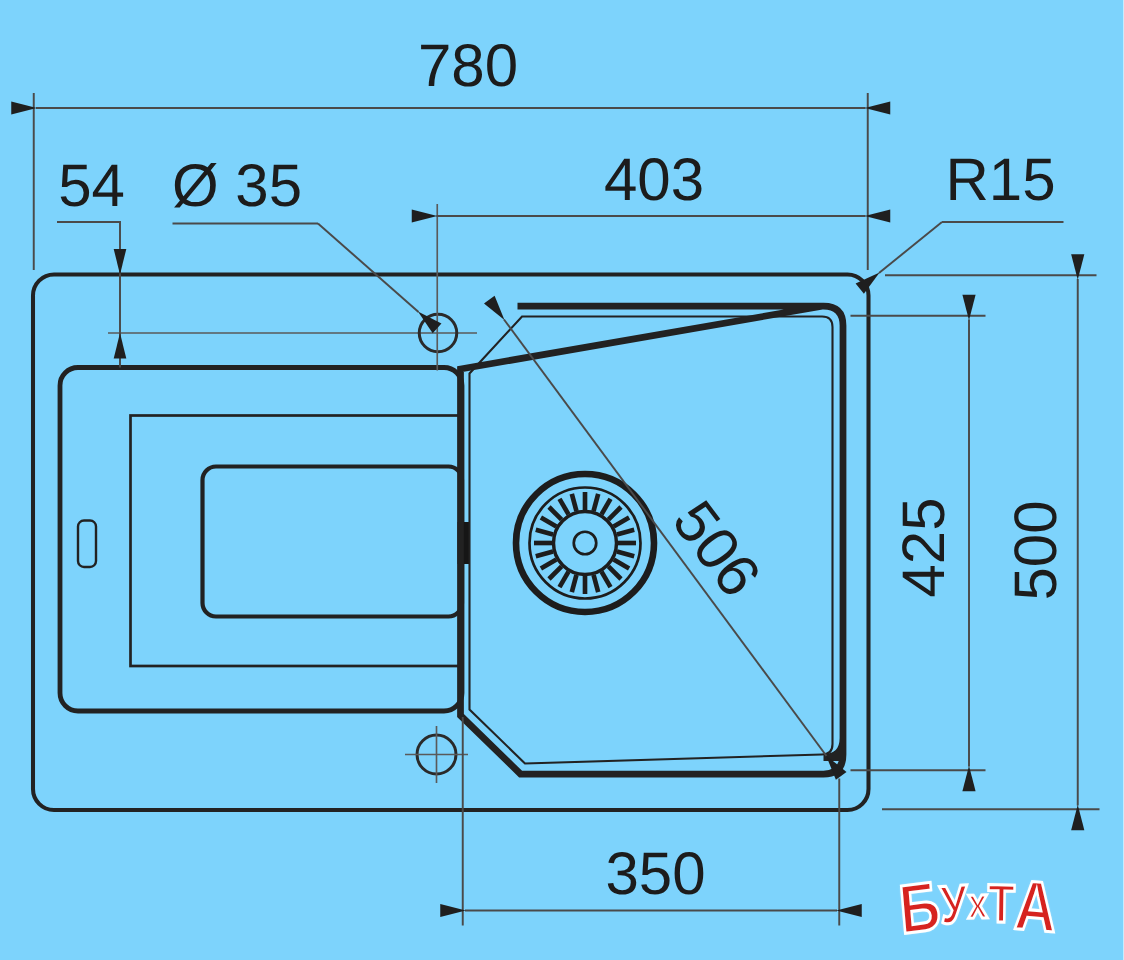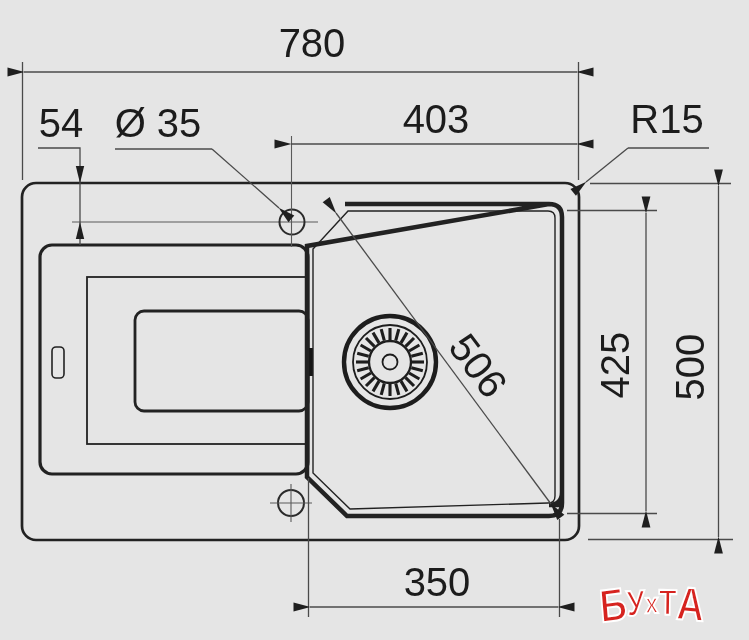--- a/index.html
+++ b/index.html
@@ -1,16 +1,16 @@
 <!DOCTYPE html>
 <html><head>
 <meta charset="utf-8">
 <style>
   html,body{margin:0;padding:0;background:#ffffff;}
-  .stage{position:relative;width:749px;height:640px;background:#e5e5e5;overflow:hidden;
+  .stage{position:relative;width:749px;height:640px;background:#7dd3fc;overflow:hidden;
          font-family:"Liberation Sans", sans-serif;}
   svg{position:absolute;left:0;top:0;}
   text{font-family:"Liberation Sans", sans-serif;fill:#1c1c1c;}
   .dimtxt{font-size:40px;}
   .watermark{position:absolute;left:586px;top:570px;width:132px;height:66px;
              display:flex;align-items:center;justify-content:center;
              transform:scaleX(0.82) rotate(-1deg);transform-origin:center;}
   .watermark span{font-weight:bold;color:#d6231f;line-height:1;
                   -webkit-text-stroke:2px #ffffff;
                   text-shadow:0 0 1px #f2b9b4, 0 0 2px #ffffff;}

